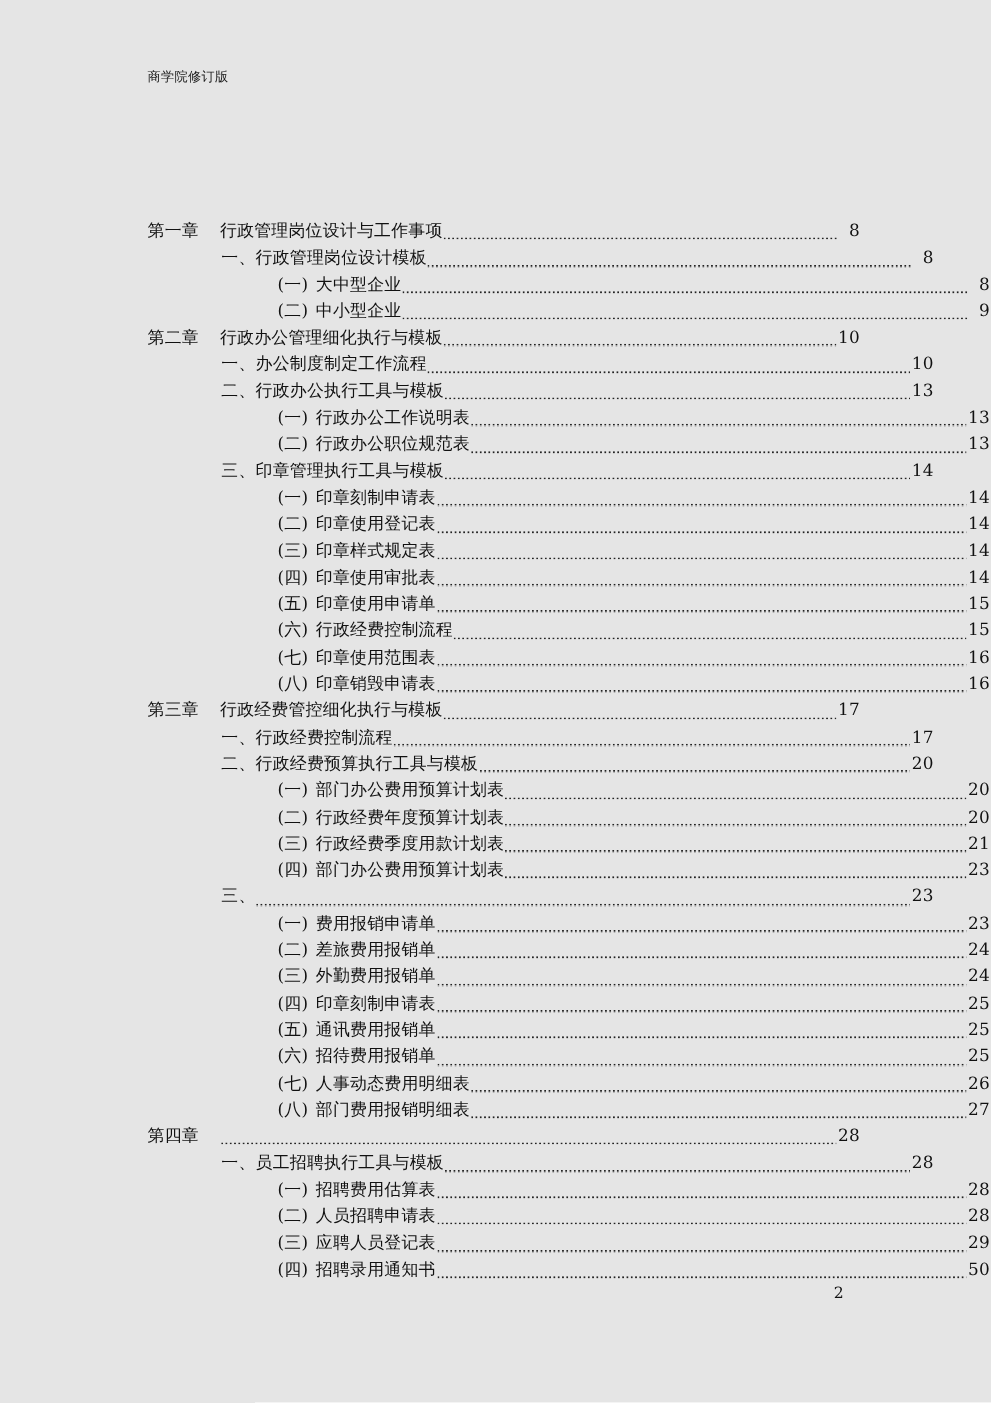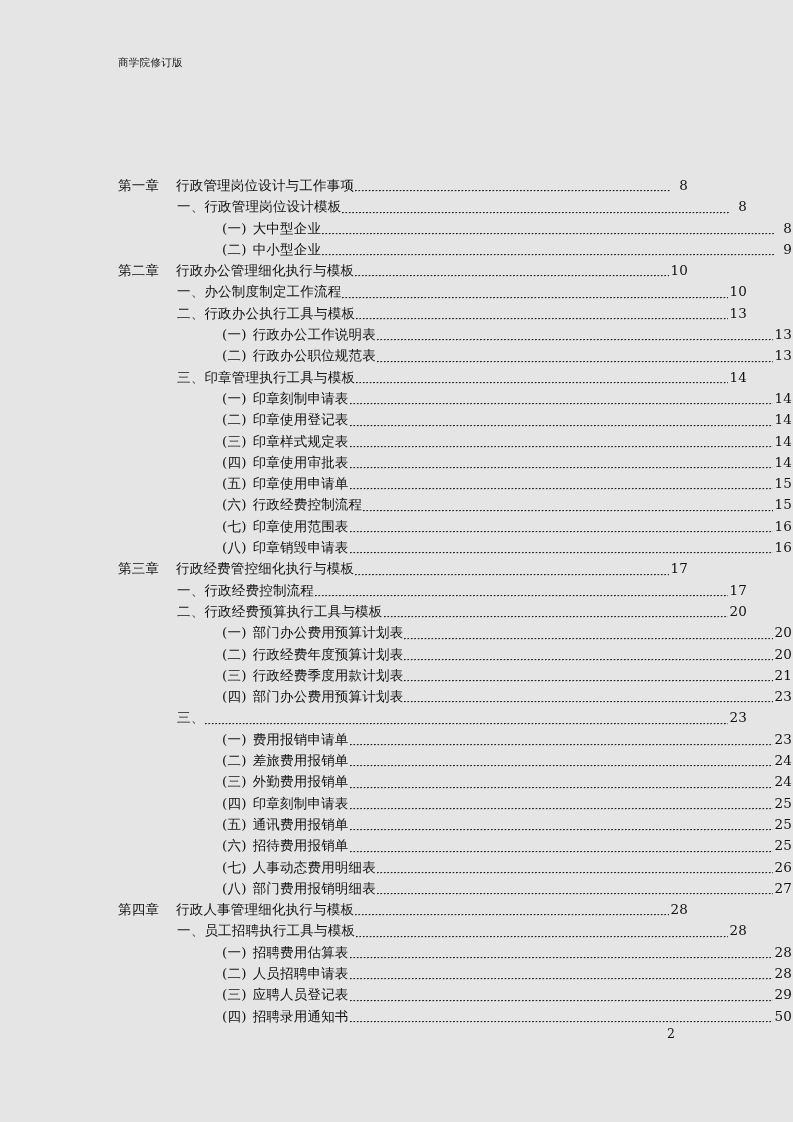--- a/index.html
+++ b/index.html
@@ -319,21 +319,20 @@
         <span class="toc-page">26</span>
       </div>
       <div class="toc-row lvl-3">
         <span class="toc-num sub">(八)</span>
         <span class="toc-text">部门费用报销明细表</span>
         <span class="leader"></span>
         <span class="toc-page">27</span>
       </div>
       <div class="toc-row lvl-1">
         <span class="toc-num chapter">第四章</span>
-        <span class="toc-text">行政人事管理细化执行与模板</span>
         <span class="leader"></span>
         <span class="toc-page">28</span>
       </div>
       <div class="toc-row lvl-2">
         <span class="toc-num sec">一、</span>
         <span class="toc-text">员工招聘执行工具与模板</span>
         <span class="leader"></span>
         <span class="toc-page">28</span>
       </div>
       <div class="toc-row lvl-3">

